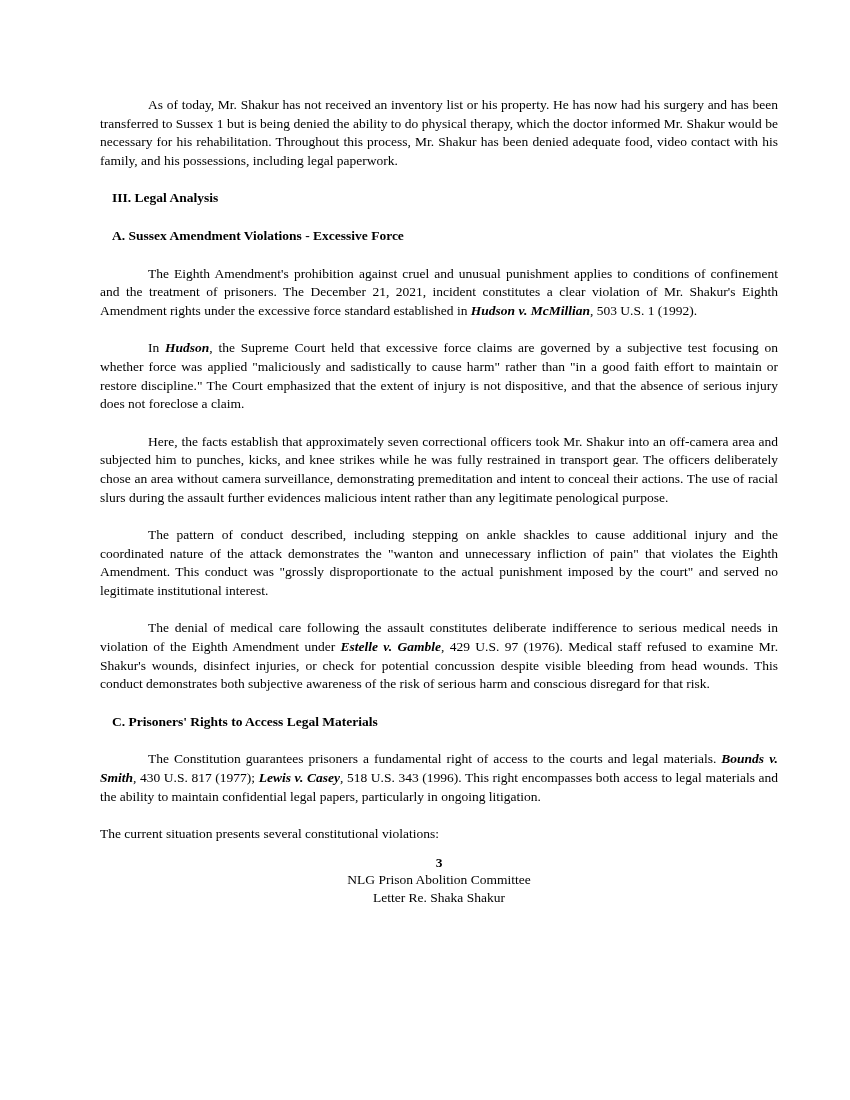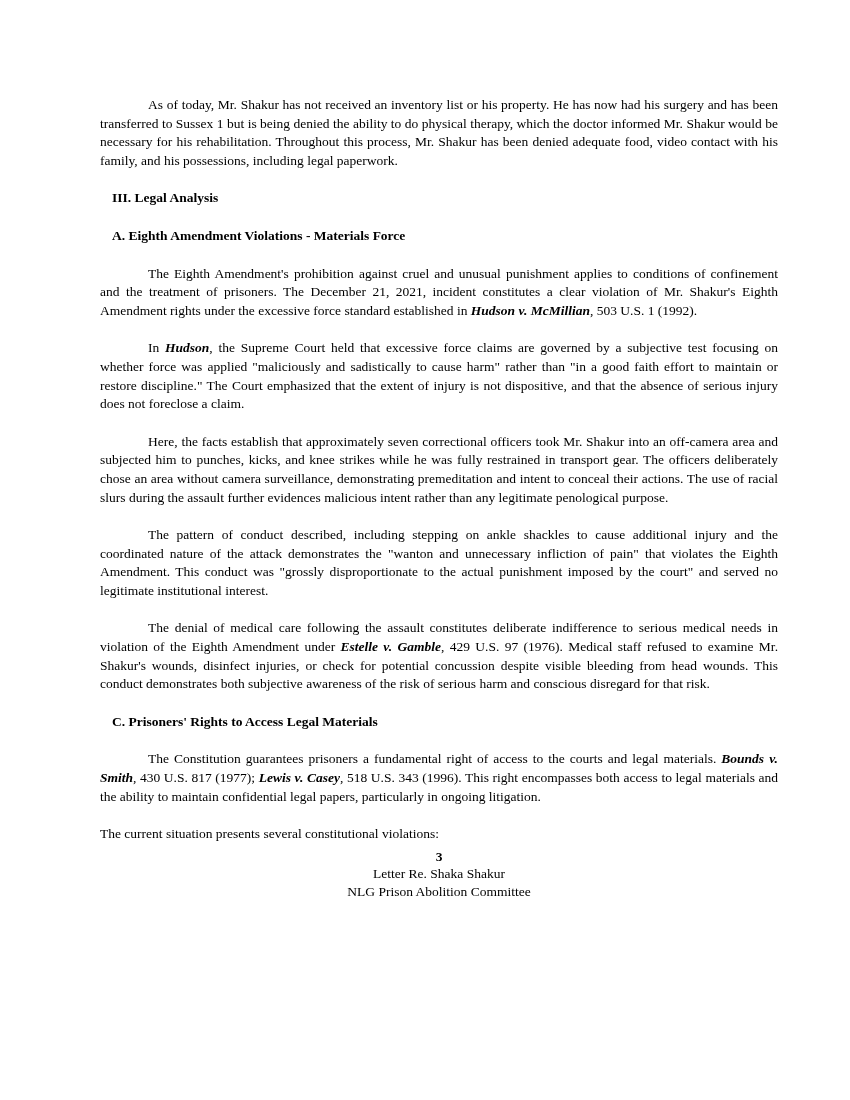--- a/index.html
+++ b/index.html
@@ -31,21 +31,21 @@
   }
   .doc-body .para.indent {
     text-indent: 48px;
   }
   .doc-body .heading {
     font-weight: bold;
     margin: 0 0 19px 12px;
     text-align: left;
   }
   .doc-body > :last-child {
-    margin-bottom: 4px;
+    margin-bottom: 10px;
   }
   .italic {
     font-style: italic;
     font-weight: bold;
   }
   .footer {
     text-align: center;
     font-size: 13.5px;
     line-height: 17.5px;
   }
@@ -53,28 +53,28 @@
     font-weight: bold;
   }
 </style>
 </head>
 <body>
 
 <div class="page">
   <div class="doc-body">
       <div class="para indent"><span>As of today, Mr. Shakur has not received an inventory list or his property. He has now had his surgery and has been transferred to Sussex 1 but is being denied the ability to do physical therapy, which the doctor informed Mr. Shakur would be necessary for his rehabilitation. Throughout this process, Mr. Shakur has been denied adequate food, video contact with his family, and his possessions, including legal paperwork.</span></div>
       <div class="heading">III. Legal Analysis</div>
-      <div class="heading">A. Eighth Amendment Violations - Materials Force</div>
+      <div class="heading">A. Sussex Amendment Violations - Excessive Force</div>
       <div class="para indent"><span>The Eighth Amendment's prohibition against cruel and unusual punishment applies to conditions of confinement and the treatment of prisoners. The December 21, 2021, incident constitutes a clear violation of Mr. Shakur's Eighth Amendment rights under the excessive force standard established in </span><span class="italic">Hudson v. McMillian</span><span>, 503 U.S. 1 (1992).</span></div>
       <div class="para indent"><span>In </span><span class="italic">Hudson</span><span>, the Supreme Court held that excessive force claims are governed by a subjective test focusing on whether force was applied "maliciously and sadistically to cause harm" rather than "in a good faith effort to maintain or restore discipline." The Court emphasized that the extent of injury is not dispositive, and that the absence of serious injury does not foreclose a claim.</span></div>
       <div class="para indent"><span>Here, the facts establish that approximately seven correctional officers took Mr. Shakur into an off-camera area and subjected him to punches, kicks, and knee strikes while he was fully restrained in transport gear. The officers deliberately chose an area without camera surveillance, demonstrating premeditation and intent to conceal their actions. The use of racial slurs during the assault further evidences malicious intent rather than any legitimate penological purpose.</span></div>
       <div class="para indent"><span>The pattern of conduct described, including stepping on ankle shackles to cause additional injury and the coordinated nature of the attack demonstrates the "wanton and unnecessary infliction of pain" that violates the Eighth Amendment. This conduct was "grossly disproportionate to the actual punishment imposed by the court" and served no legitimate institutional interest.</span></div>
       <div class="para indent"><span>The denial of medical care following the assault constitutes deliberate indifference to serious medical needs in violation of the Eighth Amendment under </span><span class="italic">Estelle v. Gamble</span><span>, 429 U.S. 97 (1976). Medical staff refused to examine Mr. Shakur's wounds, disinfect injuries, or check for potential concussion despite visible bleeding from head wounds. This conduct demonstrates both subjective awareness of the risk of serious harm and conscious disregard for that risk.</span></div>
       <div class="heading">C. Prisoners' Rights to Access Legal Materials</div>
       <div class="para indent"><span>The Constitution guarantees prisoners a fundamental right of access to the courts and legal materials. </span><span class="italic">Bounds v. Smith</span><span>, 430 U.S. 817 (1977); </span><span class="italic">Lewis v. Casey</span><span>, 518 U.S. 343 (1996). This right encompasses both access to legal materials and the ability to maintain confidential legal papers, particularly in ongoing litigation.</span></div>
       <div class="para"><span>The current situation presents several constitutional violations:</span></div>
     </div>
   <div class="footer">
     <div class="pgnum">3</div>
+    <div>NLG Prison Abolition Committee</div>
     <div>Letter Re. Shaka Shakur</div>
-    <div>NLG Prison Abolition Committee</div>
   </div>
 </div>
 
 </body></html>

